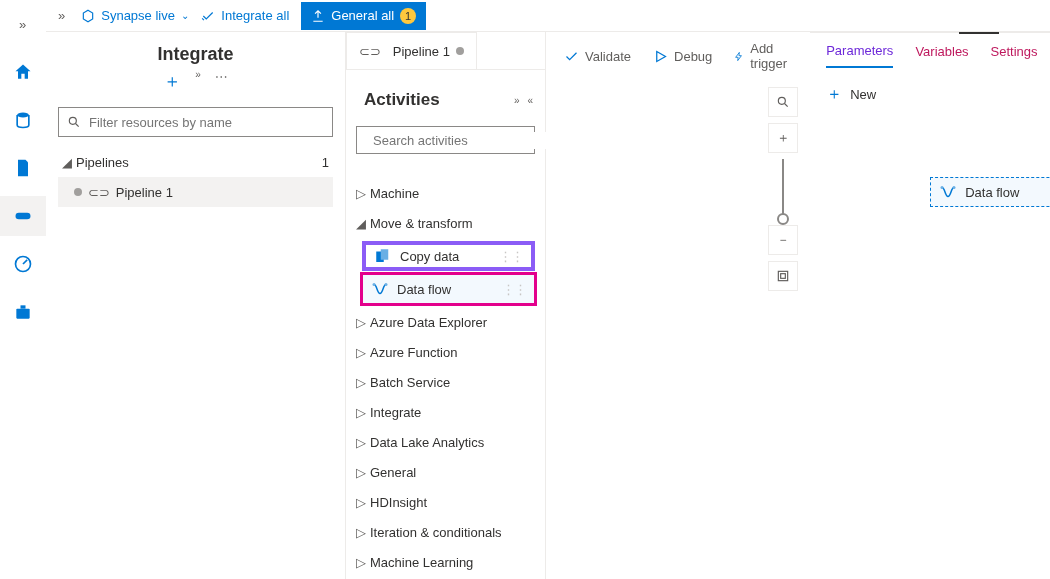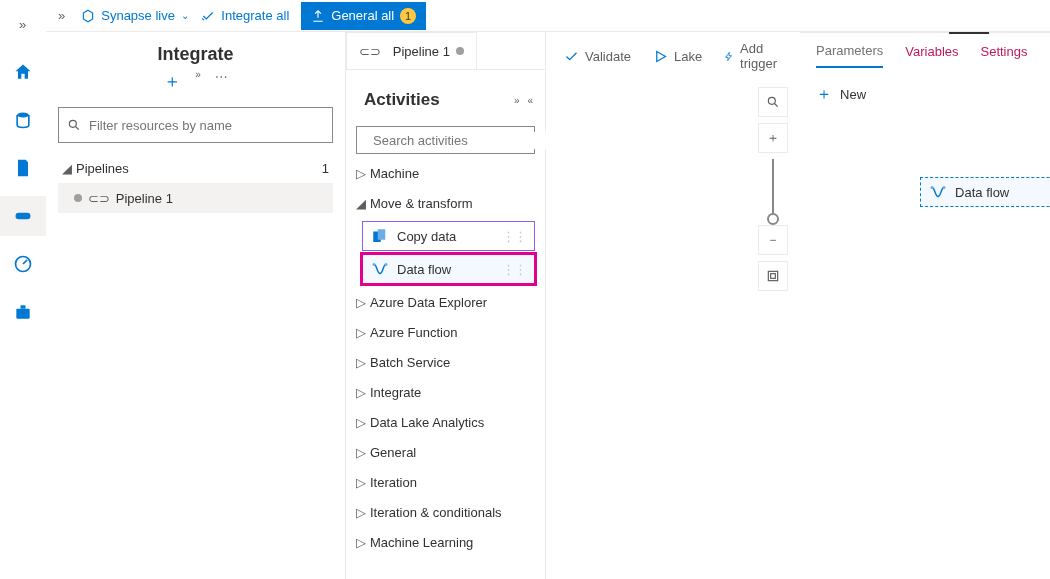--- a/index.html
+++ b/index.html
@@ -76,21 +76,21 @@
     padding: 12px 12px 0 12px;
     display:flex;flex-direction:column;
   }
   .sidebar-header { display:flex;align-items:center;justify-content:space-between;margin-bottom:10px;flex-direction:column;}
   .sidebar-header h2 { font-size:18px; font-weight:600; margin:0;}
   .sidebar-header .icons { display:flex; gap:6px; color:#605e5c;}
   .sidebar-header .icons span { cursor:pointer; padding:4px;}
   .search-box {
     display:flex;align-items:center;gap:6px;
     border:1px solid #8a8886;
-    height:36px; padding:0 8px; margin-bottom:10px;
+    height:30px; padding:0 8px; margin-bottom:10px;
     color:#605e5c;
   }
   .search-box input { border:none;outline:none;flex:1;font-size:13px;color:#323130;}
   .tree-row { display:flex;align-items:center;height:30px;padding:0 4px;cursor:pointer;}
   .tree-row.header { font-weight:400;}
   .tree-row .count { margin-left:auto; color:#323130;}
   .tree-row .caret { width:14px; display:inline-block; color:#605e5c;}
   .tree-child { display:flex;align-items:center;height:30px;padding-left:16px;cursor:pointer;background:#f3f2f1;}
   .tree-child .dot { width:8px;height:8px;border-radius:50%;background:#a19f9d;margin-right:6px;}
   .pipe-icon { color:#605e5c; margin-right:6px; }
@@ -108,28 +108,28 @@
     border-top:1px solid #edebe9;border-right:1px solid #edebe9;border-left:1px solid #edebe9;
     background:#fff;
   }
   .tab .tabdot { width:8px;height:8px;border-radius:50%;background:#a19f9d;margin-left:auto;}
   .act-panel { padding:12px 10px 0 10px; display:flex;flex-direction:column;}
   .act-head { display:flex;align-items:center;justify-content:space-between;margin-bottom:8px;}
   .act-head h3 { font-size:17px;font-weight:600;margin:8px;}
   .act-head .icons { display:flex;gap:4px;color:#605e5c;}
   .act-head .icons span{cursor:pointer;padding:2px;}
   .act-search {
-    display:flex;align-items:center;gap:6px;border:1px solid #8a8886;height:28px;padding:0 8px;color:#605e5c;margin-bottom:4px;
+    display:flex;align-items:center;gap:6px;border:1px solid #8a8886;height:28px;padding:0 8px;color:#605e5c;margin-bottom:24px;
   }
   .act-search input{border:none;outline:none;flex:1;font-size:13px;}
   .act-node { display:flex;align-items:center;height:30px;cursor:pointer;}
   .act-node .caret{width:14px;color:#605e5c;}
   .act-item {
     display:flex;align-items:center;gap:8px;
-    border:1px solid #8b5cf6; height:30px; padding:0 8px;margin:3px 0 3px 6px;
+    border:4px solid #8b5cf6; height:30px; padding:0 8px;margin:3px 0 3px 6px;
     cursor:grab;position:relative;
   }
   .act-item .grip {
     margin-left:auto;color:#c8c6c4;letter-spacing:-1px;
   }
   .act-item.highlight {
     outline:3px solid #e3008c; outline-offset:-1px;
     border:1px dashed #0078d4;
     background:#f3f9fe;
   }
@@ -158,21 +158,21 @@
   }
   .cc-track { width:2px;height:60px;background:#8a8886;position:relative;}
   .cc-thumb { position:absolute;left:-5px;bottom:-6px;width:12px;height:12px;border-radius:50%;background:#fff;border:2px solid #8a8886;}
   .bottom-panel {
     height:160px;border-top:1px solid #edebe9;
     display:flex;flex-direction:column;position:relative;
   }
   .resize-handle{position:absolute;top:-3px;left:50%;width:40px;height:4px;background:#323130;transform:translateX(-50%);}
   .bp-tabs { display:flex;gap:22px;padding:10px 16px 0 16px;align-items:center;}
   .bp-tab { padding-bottom:8px;cursor:pointer;color:#be185d;}
-  .bp-tab.active{color:#737373;border-bottom:2px solid #0078d4;font-weight:400;}
+  .bp-tab.active{color:#6d28d9;border-bottom:2px solid #0078d4;font-weight:400;}
   .bp-collapse{margin-left:auto;color:#605e5c;cursor:pointer;}
   .bp-body{padding:16px;}
   .new-btn{display:flex;align-items:center;gap:8px;color:#323130;cursor:pointer;}
   .chev { font-size:10px; }
 </style>
 </head>
 <body>
 
 <div class="app">
   <div class="rail">
@@ -338,21 +338,21 @@
               <div class="act-node">
                 <span class="caret">▷</span>
                 <span>Data Lake Analytics</span>
               </div>
               <div class="act-node">
                 <span class="caret">▷</span>
                 <span>General</span>
               </div>
               <div class="act-node">
                 <span class="caret">▷</span>
-                <span>Iteration</span>
+                <span>HDInsight</span>
               </div>
               <div class="act-node">
                 <span class="caret">▷</span>
                 <span>Iteration &amp; conditionals</span>
               </div>
               <div class="act-node">
                 <span class="caret">▷</span>
                 <span>Machine Learning</span>
               </div>
             </div>
@@ -364,21 +364,21 @@
           <div class="tb-btn">
             <svg width="15" height="15" viewBox="0 0 24 24" fill="none" stroke="#0078d4" stroke-width="2">
                 <path d="M4 12l5 5L20 6"></path>
               </svg>
             <span>Validate</span>
           </div>
           <div class="tb-btn">
             <svg width="15" height="15" viewBox="0 0 24 24" fill="none" stroke="#0078d4" stroke-width="2">
                 <path d="M6 4l14 8-14 8z"></path>
               </svg>
-            <span>Lake</span>
+            <span>Debug</span>
           </div>
           <div class="tb-btn">
             <svg width="15" height="15" viewBox="0 0 24 24" fill="none" stroke="#0078d4" stroke-width="2">
                 <path d="M13 2L4 14h6l-1 8 9-12h-6z"></path>
               </svg>
             <span>Add trigger</span>
           </div>
         </div>
         <div class="canvas-main">
           <div class="canvas-node">

